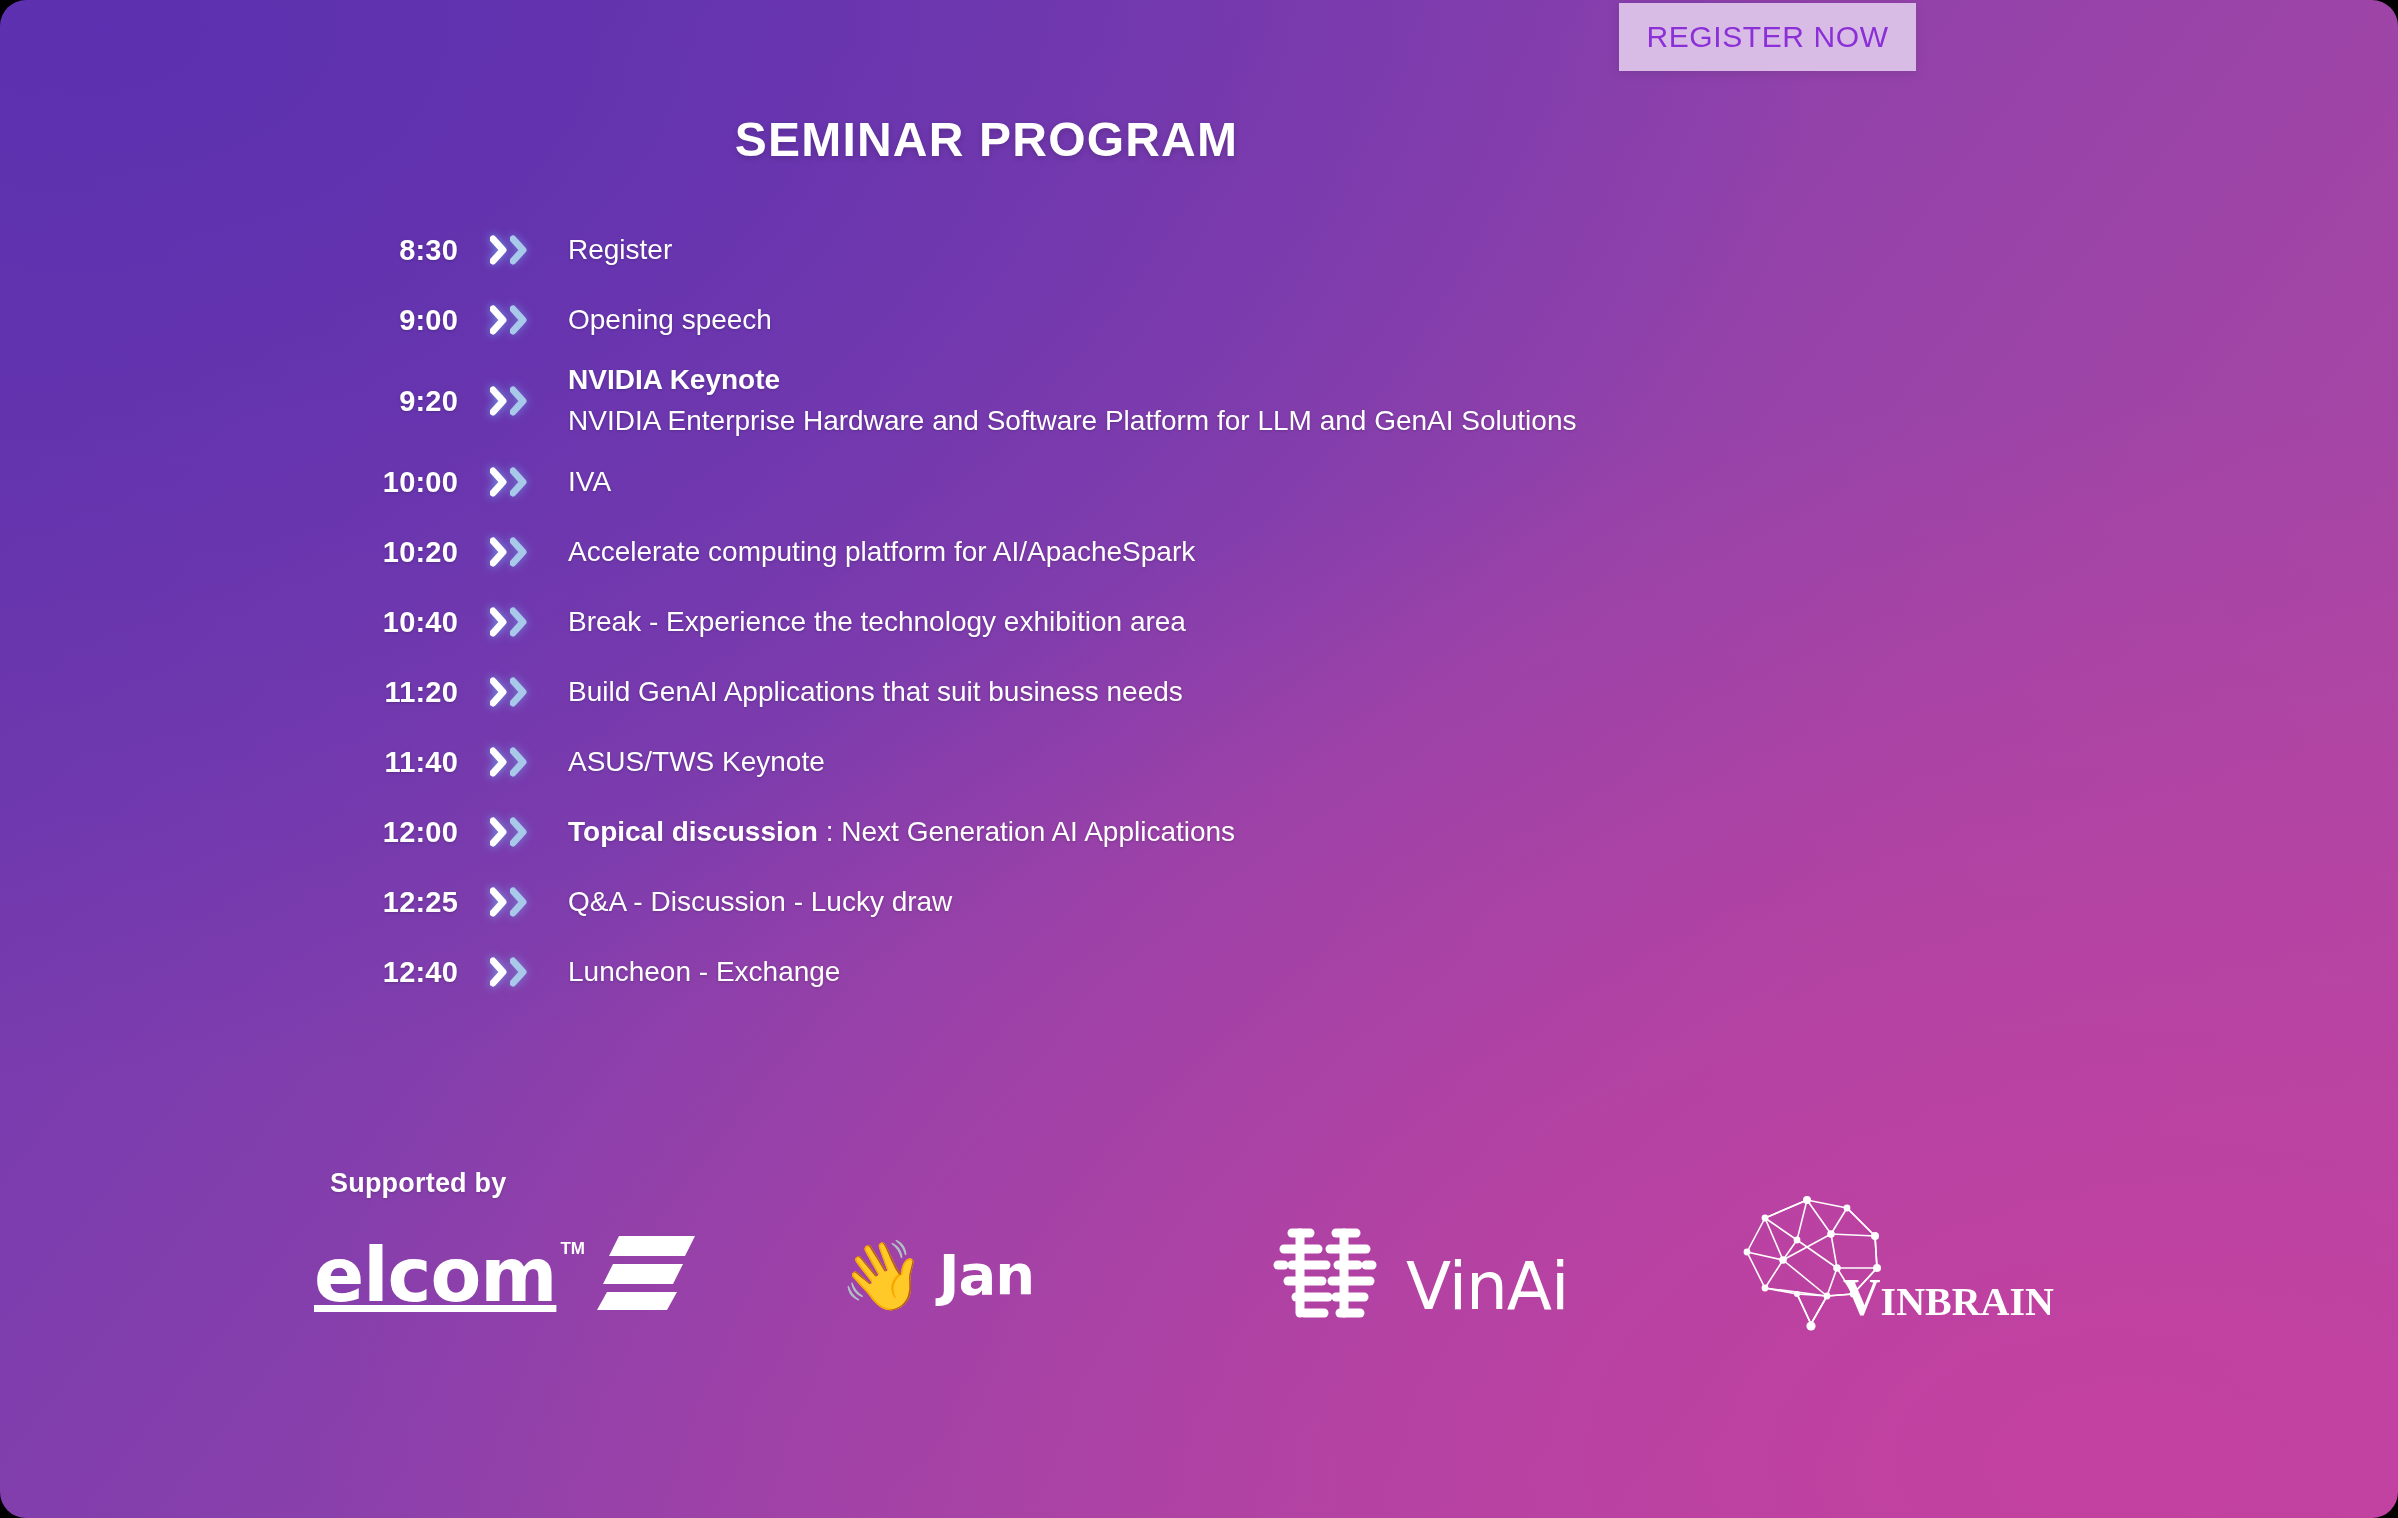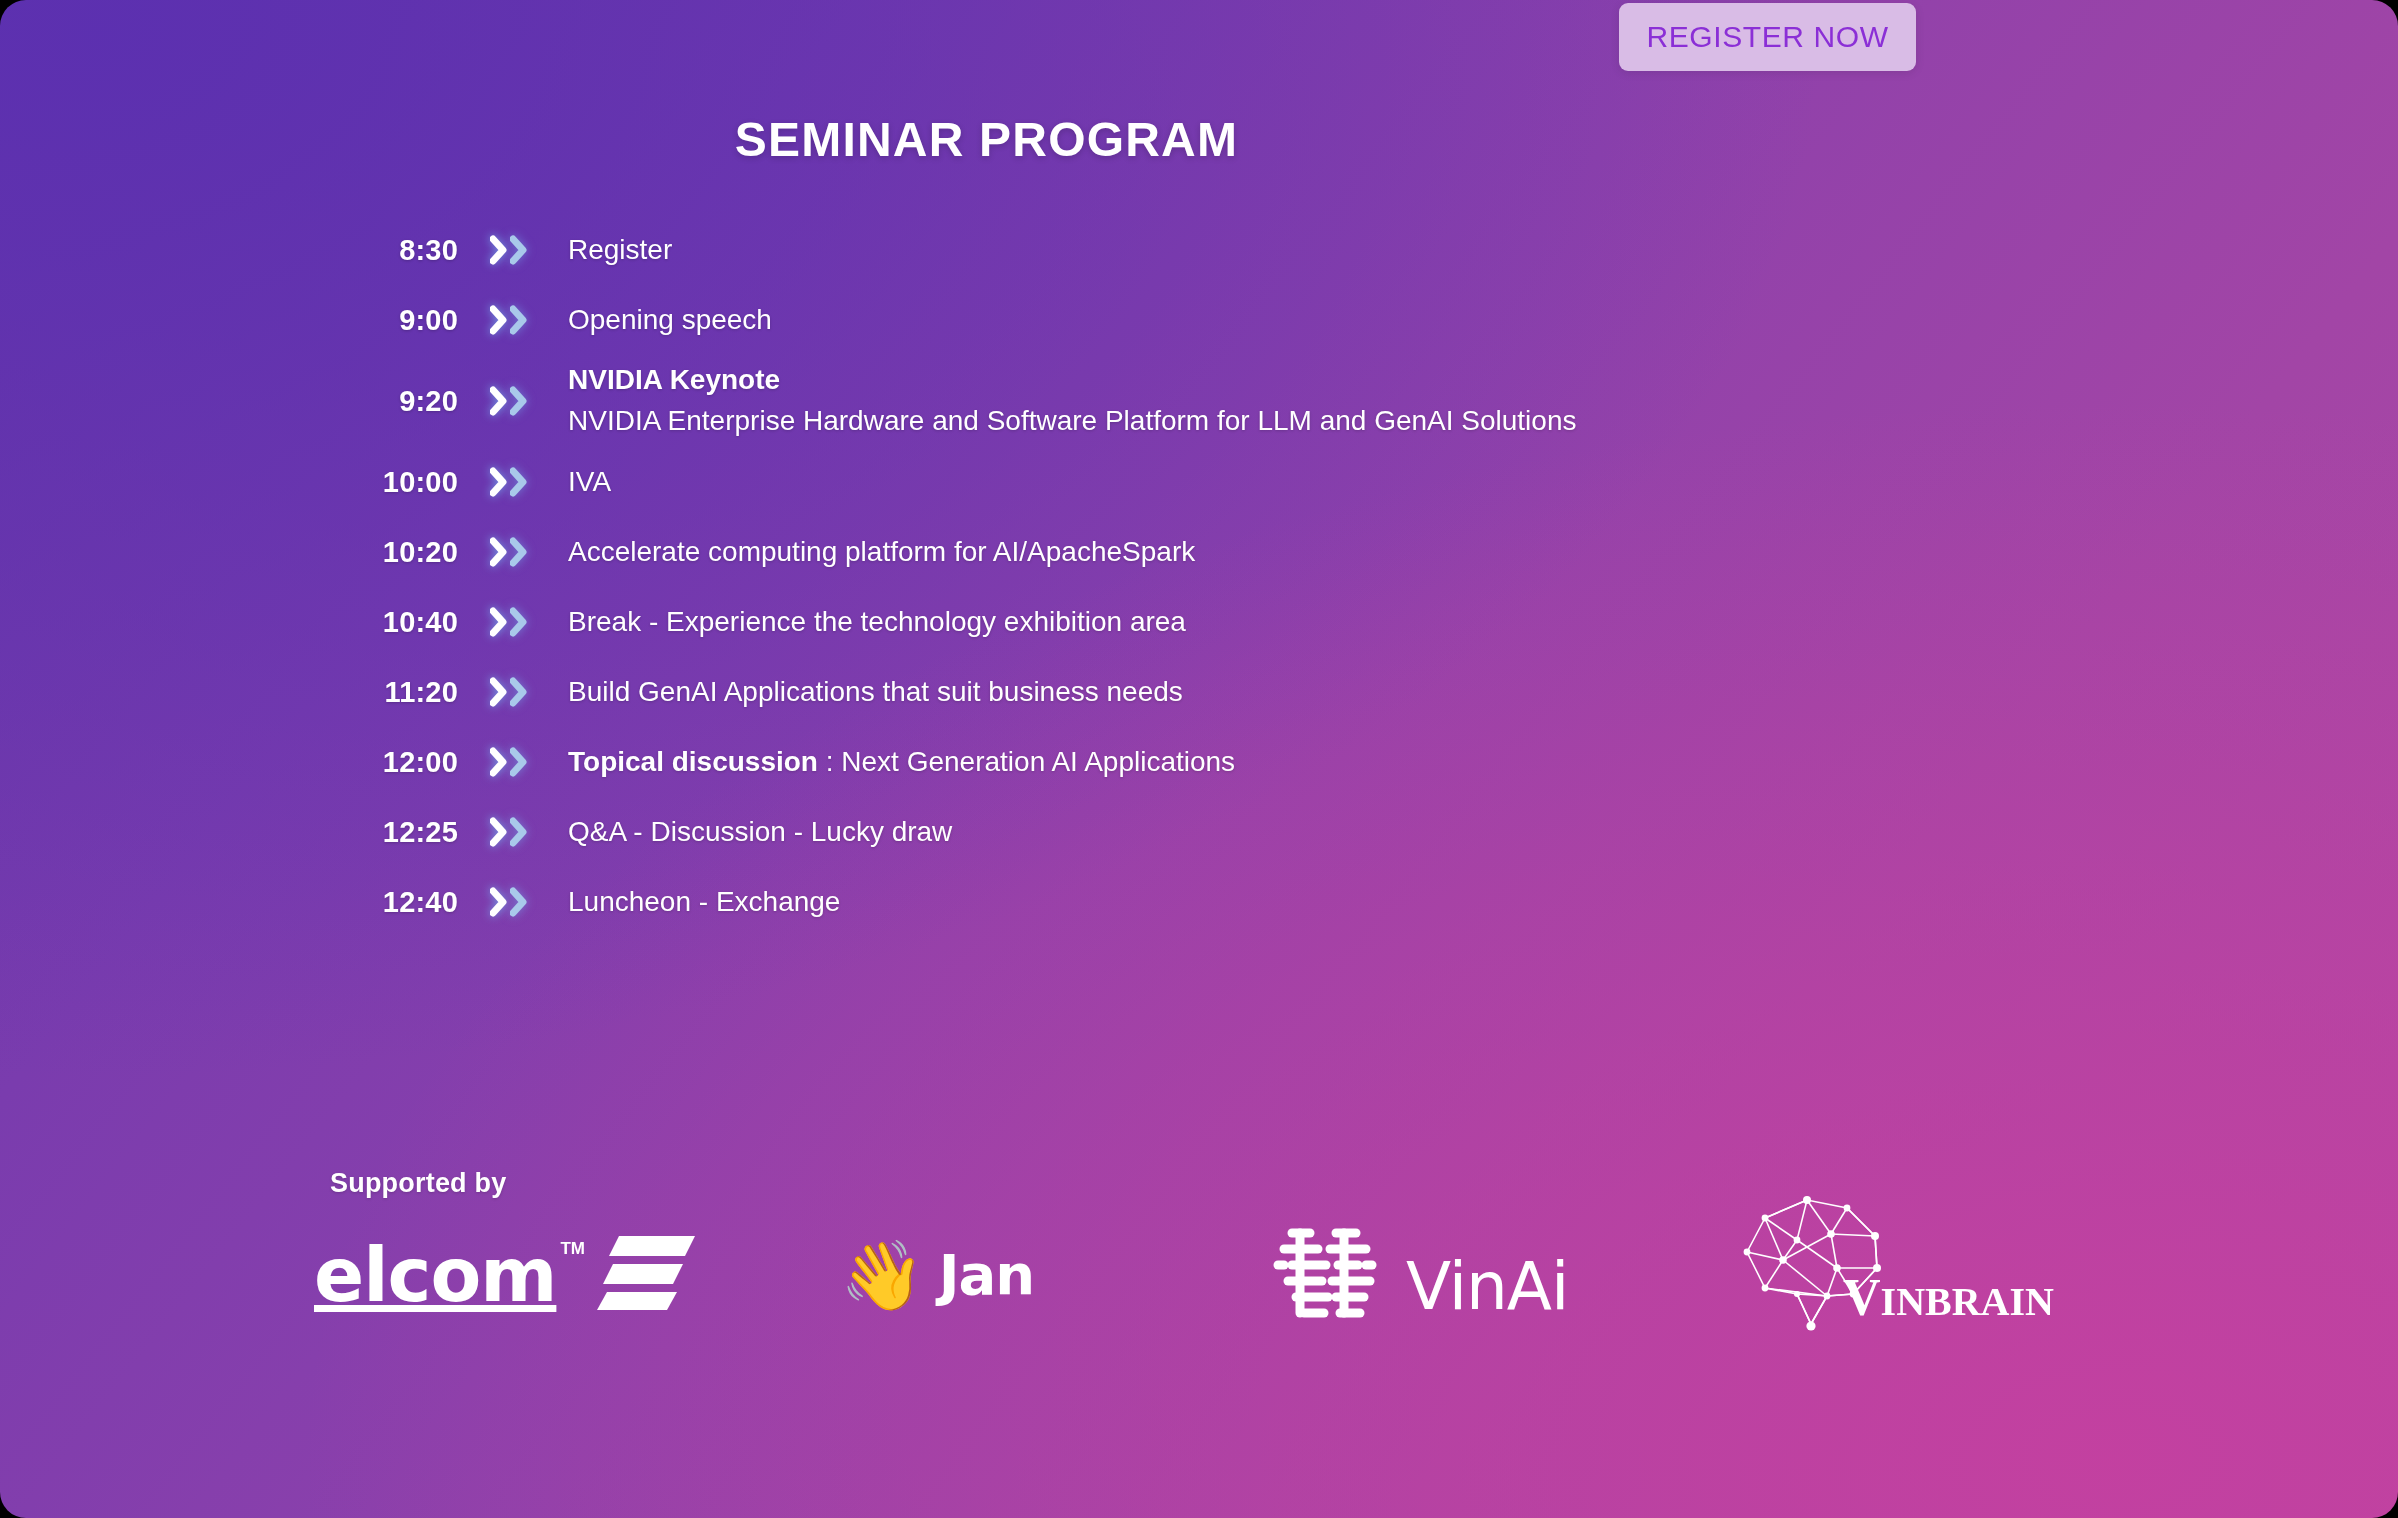--- a/index.html
+++ b/index.html
@@ -28,21 +28,21 @@
 
   
   .register-btn {
     position: absolute;
     left: 1619px;
     top: 3px;
     width: 297px;
     height: 68px;
     background: #d9bce6;
     border: none;
-    border-radius: 9px;
+    border-radius: 0;
     color: #8b2fd6;
     font-family: "Liberation Sans", sans-serif;
     font-size: 30px;
     font-weight: 400;
     letter-spacing: 0.6px;
     cursor: pointer;
     display: flex;
     align-items: center;
     justify-content: center;
     box-shadow: 0 2px 10px rgba(0,0,0,0.10);
@@ -347,20 +347,38 @@
             <svg viewBox="0 0 17 30">
               <path d="M3 4 L13 15 L3 26"></path>
             </svg>
           </span>
       </div>
       <div class="row-text">
         <span>Build GenAI Applications that suit business needs</span>
       </div>
     </div>
 
+    <div class="agenda-row">
+      <div class="row-time">11:40</div>
+      <div class="row-chevrons">
+        <span class="chev white">
+            <svg viewBox="0 0 17 30">
+              <path d="M3 4 L13 15 L3 26"></path>
+            </svg>
+          </span>
+        <span class="chev blue">
+            <svg viewBox="0 0 17 30">
+              <path d="M3 4 L13 15 L3 26"></path>
+            </svg>
+          </span>
+      </div>
+      <div class="row-text">
+        <span>ASUS/TWS Keynote</span>
+      </div>
+    </div>
 
     <div class="agenda-row">
       <div class="row-time">12:00</div>
       <div class="row-chevrons">
         <span class="chev white">
             <svg viewBox="0 0 17 30">
               <path d="M3 4 L13 15 L3 26"></path>
             </svg>
           </span>
         <span class="chev blue">

